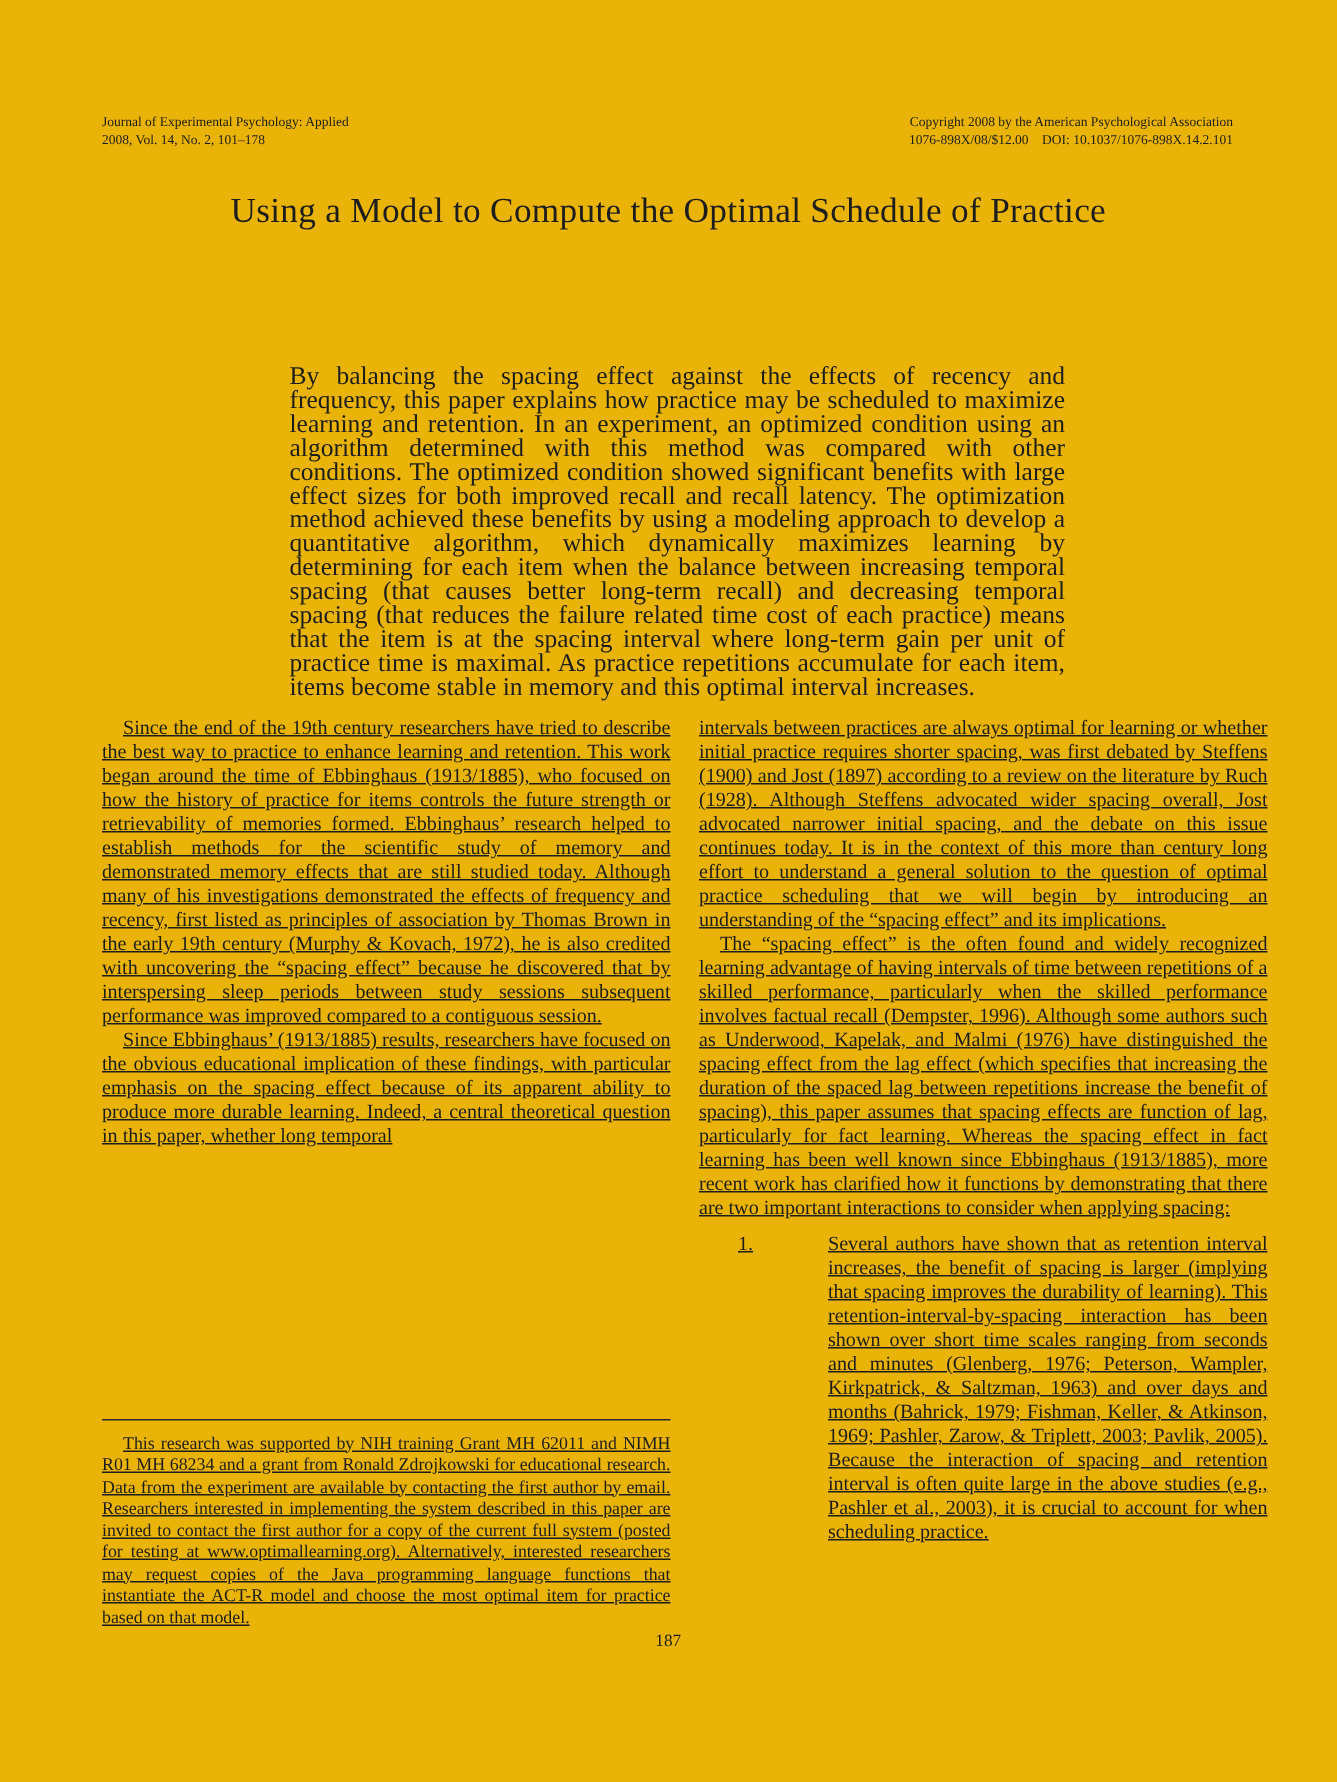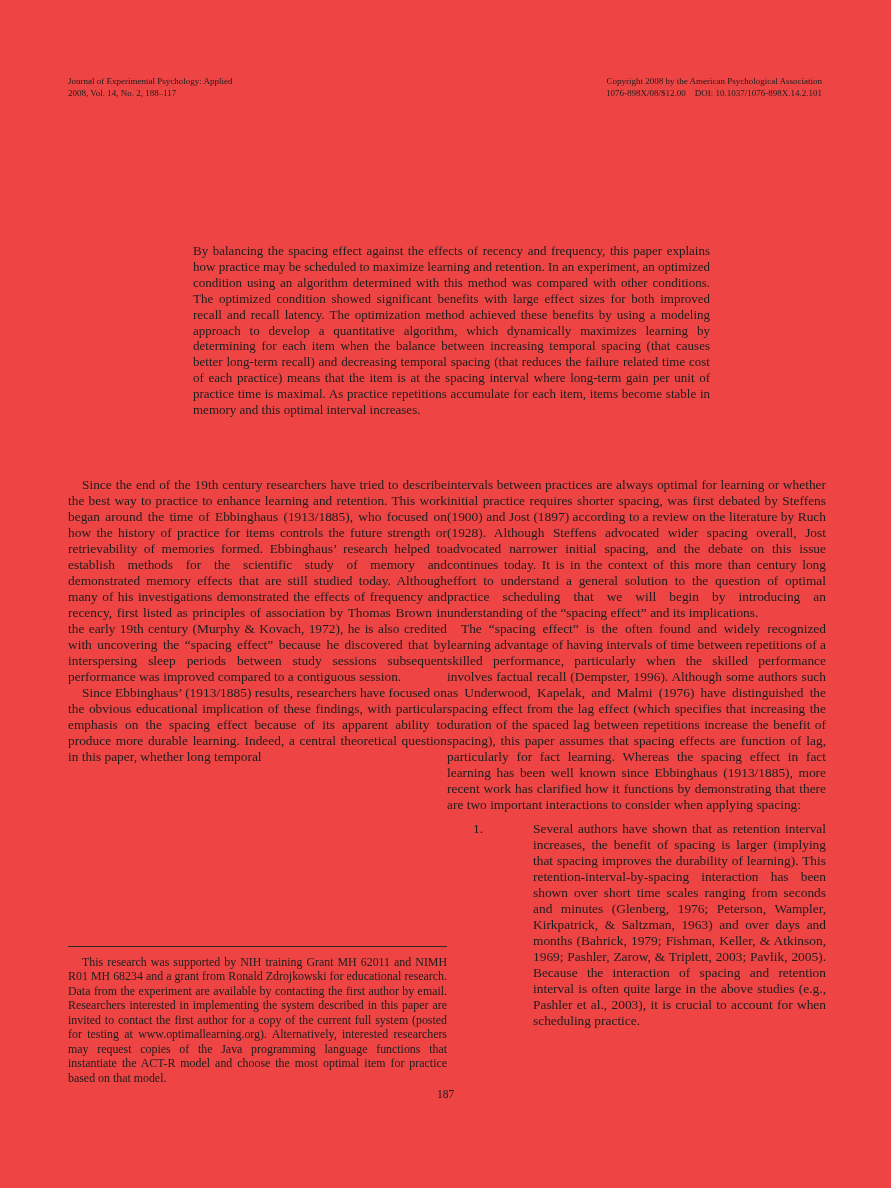--- a/index.html
+++ b/index.html
@@ -1,20 +1,20 @@
 <!DOCTYPE html>
 <html><head>
 <meta charset="utf-8">
 <style>
   html, body { margin: 0; padding: 0; background: #ffffff; }
   .page {
     position: relative;
     width: 891px;
     height: 1188px;
-    background: #ef4444;
+    background: #eab308;
     font-family: "Liberation Serif", "DejaVu Serif", serif;
     color: #1d1d1d;
     overflow: hidden;
     margin: 0 auto;
   }
   .header {
     position: absolute;
     top: 76px;
     left: 68px;
     width: 754px;
@@ -52,37 +52,39 @@
     font-size: 12.5px;
   }
   .abstract-block {
     position: absolute;
     top: 243px;
     left: 193px;
     width: 517px;
   }
   .abstract {
     margin: 0;
-    font-size: 13px;
+    font-size: 17px;
     line-height: 15.9px;
     text-align: justify;
   }
   .keywords {
     margin: 11px 0 0 0;
     font-size: 11.4px;
     line-height: 15.9px;
   }
   .kw-label { font-style: italic; }
   .columns {
     position: absolute;
     top: 477px;
     left: 68px;
     width: 777px;
     height: 608px;
     display: flex;
+    gap: 19px;
+    text-decoration: underline;
   }
   .col {
     width: 379px;
     display: flex;
     flex-direction: column;
   }
   .para {
     margin: 0;
     font-size: 13.4px;
     line-height: 16px;
@@ -120,28 +122,29 @@
   }
 </style>
 </head>
 <body>
 
 <div class="page">
 
   <div class="header">
     <div class="header-left">
       <div>Journal of Experimental Psychology: Applied</div>
-      <div>2008, Vol. 14, No. 2, 188–117</div>
+      <div>2008, Vol. 14, No. 2, 101–178</div>
     </div>
     <div class="header-right">
       <div>Copyright 2008 by the American Psychological Association</div>
       <div>1076-898X/08/$12.00  DOI: 10.1037/1076-898X.14.2.101</div>
     </div>
   </div>
 
+  <h1 class="title">Using a Model to Compute the Optimal Schedule of Practice</h1>
 
 
   <div class="abstract-block">
     <p class="abstract">By balancing the spacing effect against the effects of recency and frequency, this paper explains how practice may be scheduled to maximize learning and retention. In an experiment, an optimized condition using an algorithm determined with this method was compared with other conditions. The optimized condition showed significant benefits with large effect sizes for both improved recall and recall latency. The optimization method achieved these benefits by using a modeling approach to develop a quantitative algorithm, which dynamically maximizes learning by determining for each item when the balance between increasing temporal spacing (that causes better long-term recall) and decreasing temporal spacing (that reduces the failure related time cost of each practice) means that the item is at the spacing interval where long-term gain per unit of practice time is maximal. As practice repetitions accumulate for each item, items become stable in memory and this optimal interval increases.</p>
   </div>
 
   <div class="columns">
     <div class="col">
       <p class="para indent">Since the end of the 19th century researchers have tried to describe the best way to practice to enhance learning and retention. This work began around the time of Ebbinghaus (1913/1885), who focused on how the history of practice for items controls the future strength or retrievability of memories formed. Ebbinghaus’ research helped to establish methods for the scientific study of memory and demonstrated memory effects that are still studied today. Although many of his investigations demonstrated the effects of frequency and recency, first listed as principles of association by Thomas Brown in the early 19th century (Murphy &amp; Kovach, 1972), he is also credited with uncovering the “spacing effect” because he discovered that by interspersing sleep periods between study sessions subsequent performance was improved compared to a contiguous session.</p>
       <p class="para indent">Since Ebbinghaus’ (1913/1885) results, researchers have focused on the obvious educational implication of these findings, with particular emphasis on the spacing effect because of its apparent ability to produce more durable learning. Indeed, a central theoretical question in this paper, whether long temporal</p>

